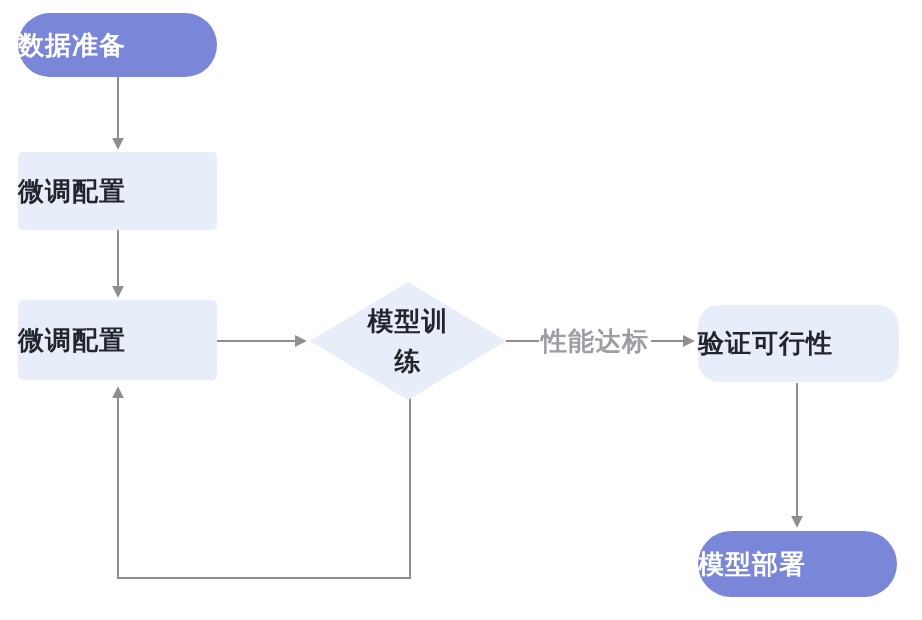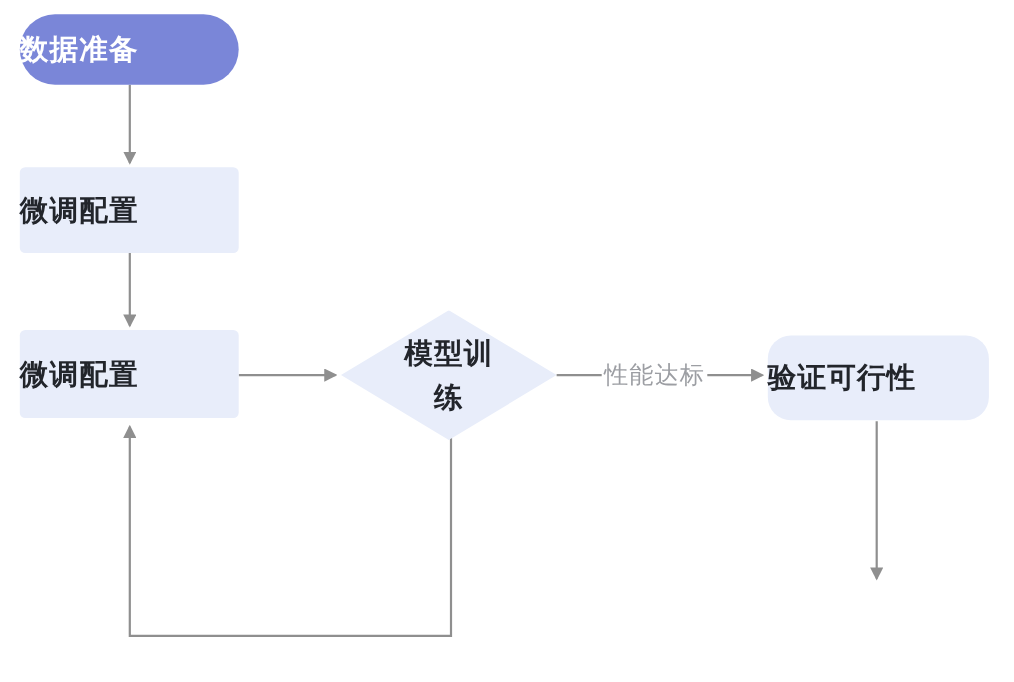--- a/index.html
+++ b/index.html
@@ -91,22 +91,22 @@
     letter-spacing: 1px;
     color: var(--node-text);
     line-height: 40px;
     text-align: right;
   }
   .edge-label {
     position: absolute;
     transform: translate(-50%, -50%);
     background: var(--background);
     color: var(--edge-label-text);
-    font-size: 22px;
-    font-weight: 400;
+    font-size: 26px;
+    font-weight: 700;
     letter-spacing: 1px;
     padding: 4px 2px;
     white-space: nowrap;
   }
   #edge-label-pass { left: 595px; top: 341px; }
   #edge-label-fail { left: 369px; top: 581px; }
 </style>
 </head>
 <body>
 
@@ -143,17 +143,20 @@
     <div class="diamond-text">
       <div>模型训</div>
       <div>练</div>
     </div>
   </div>
 
   <div class="node box" id="node-verify-feasibility">
     <span>验证可行性</span>
   </div>
 
+  <div class="node pill" id="node-model-deployment">
+    <span>模型部署</span>
+  </div>
 
   <span class="edge-label" id="edge-label-pass">性能达标</span>
 
 
 </div>
 
 </body></html>

